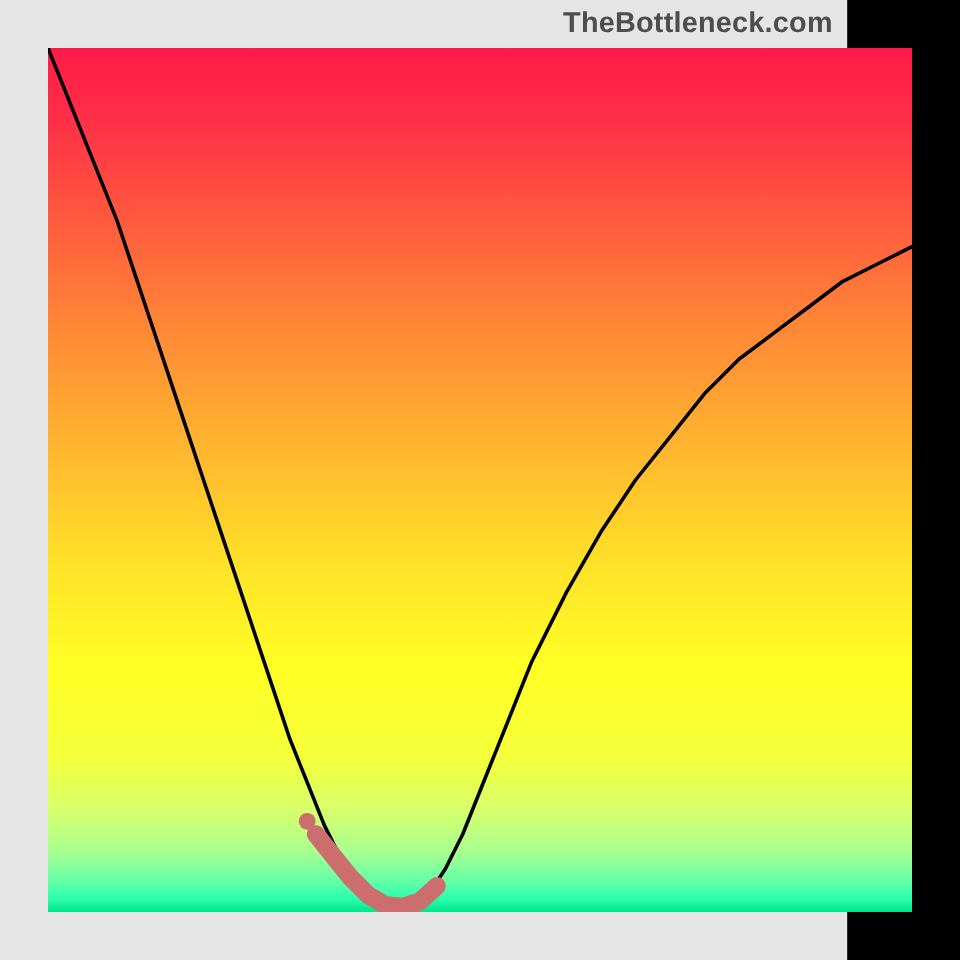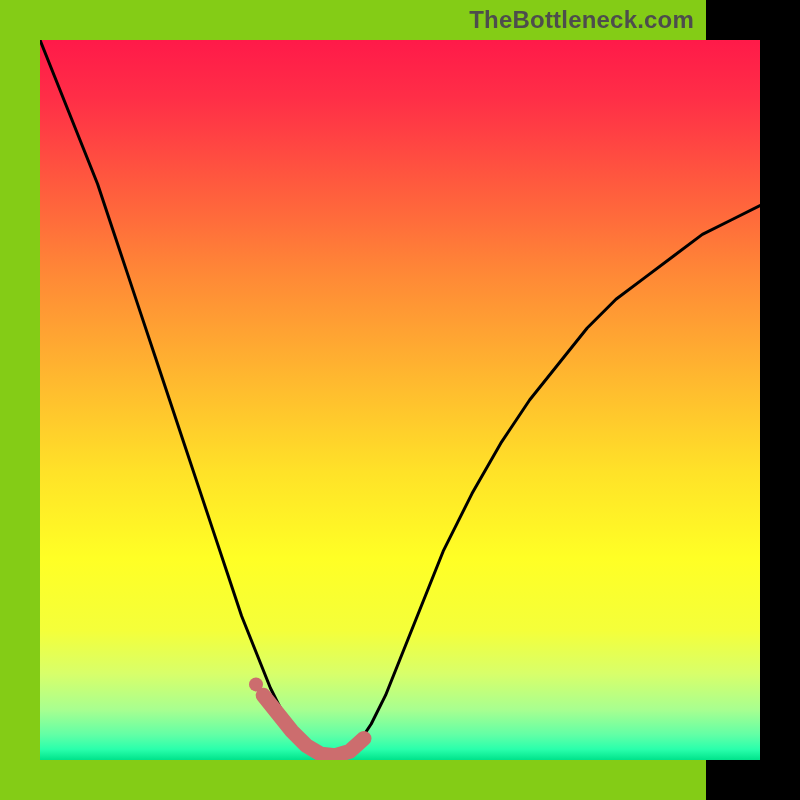--- a/index.html
+++ b/index.html
@@ -8,21 +8,21 @@
     width: 800px;
     height: 800px;
     overflow: hidden;
     background: #000;
     font-family: Arial, Helvetica, sans-serif;
   }
   .frame {
     position: relative;
     width: 706px;
     height: 800px;
-    background: #84cc16;
+    background: #e5e5e5;
   }
   .plot-area {
     position: absolute;
     left: 40px;
     top: 40px;
     width: 720px;
     height: 720px;
     overflow: hidden;
   }
   .gradient {

